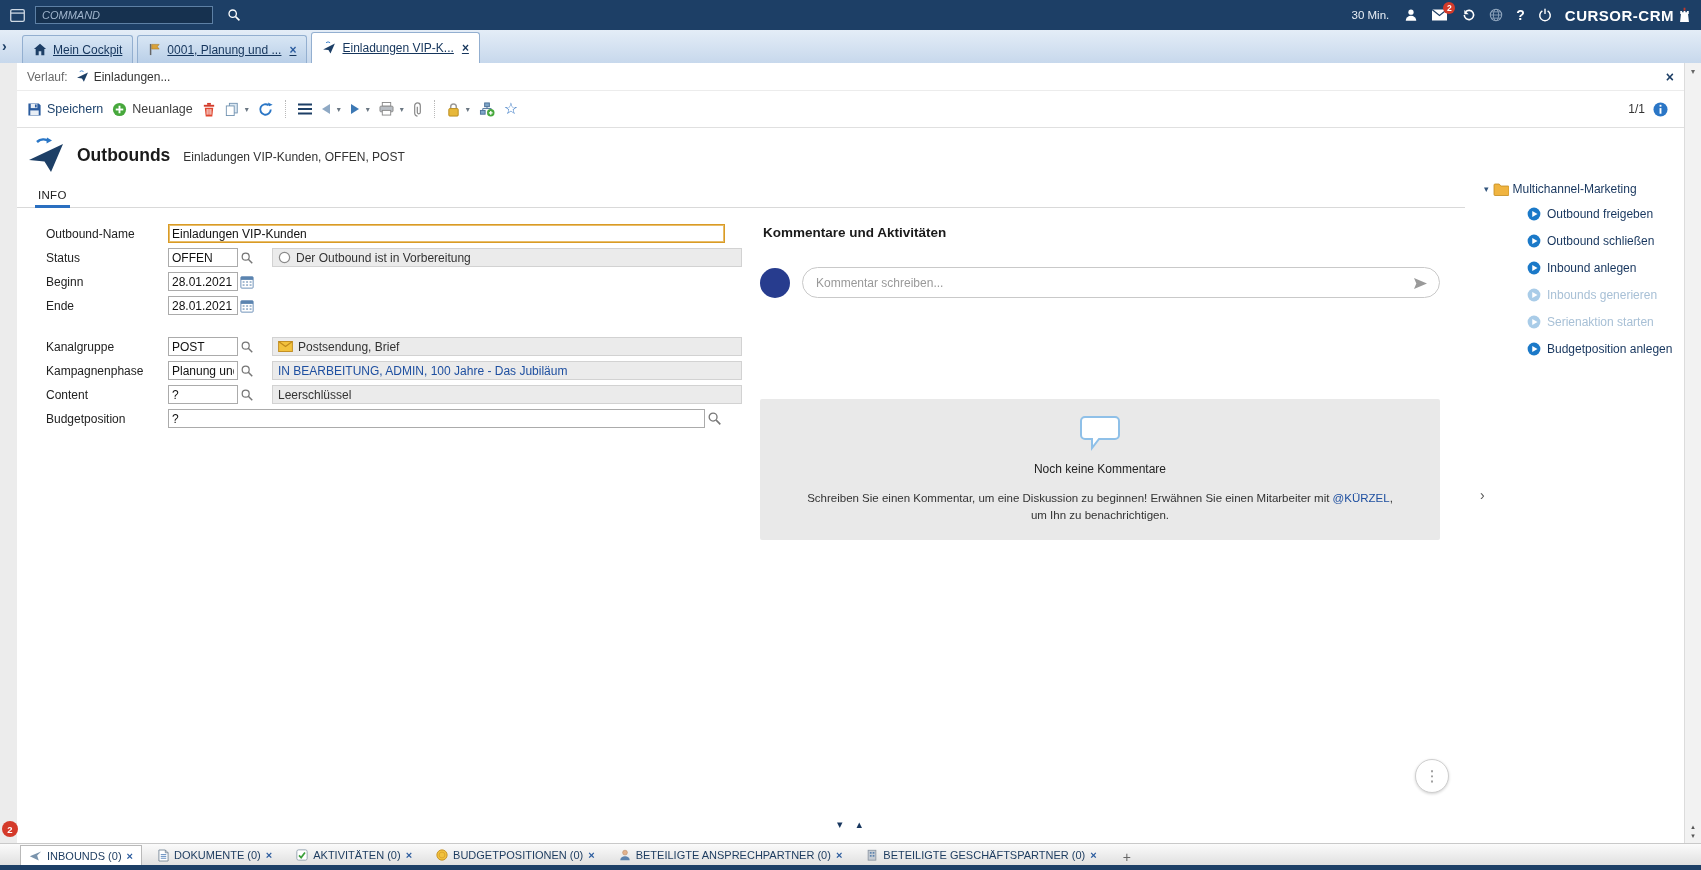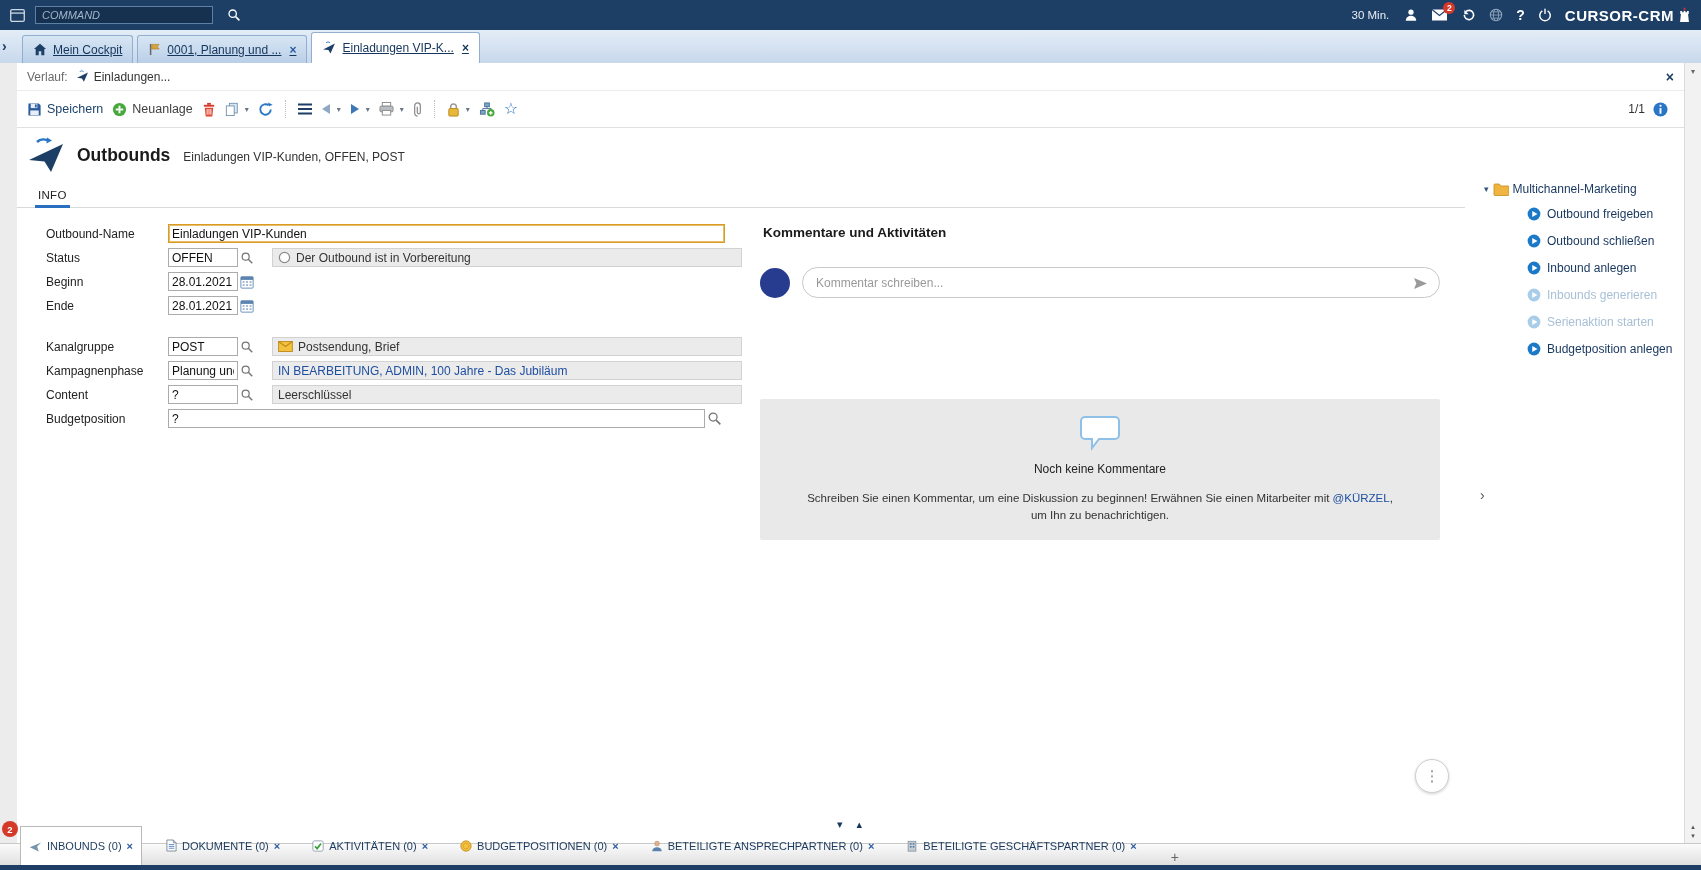--- a/index.html
+++ b/index.html
@@ -104,22 +104,22 @@
          background:#fff; border:1px solid #cfcfcf; box-shadow:0 1px 3px rgba(0,0,0,.18);
          display:flex; align-items:center; justify-content:center; color:#888; font-size:15px; cursor:pointer; }
 
   .collapse { position:absolute; left:820px; top:755px; display:flex; gap:14px; color:#17365e;
               font-size:11px; cursor:pointer; }
 
   
   .bottom-bar { position:absolute; left:0; bottom:0; width:1701px; height:27px;
                 background:linear-gradient(#fbfbfb,#e0e0e0); border-top:1px solid #c9c9c9;
                 border-bottom:5px solid #1d3f66; display:flex; align-items:flex-end; padding-left:20px; }
-  .btab { display:flex; align-items:center; gap:5px; height:39px; padding:0 8px; font-size:11px;
-          color:#1b3a5e; cursor:pointer; white-space:nowrap; margin-right:16px; }
+  .btab { display:flex; align-items:center; gap:5px; height:20px; padding:0 8px; font-size:11px;
+          color:#1b3a5e; cursor:pointer; white-space:nowrap; margin-right:8px; }
   .btab.active { background:#fff; border:1px solid #b9b9b9; border-bottom:none; }
   .bclose { color:#2a5b9e; font-weight:bold; font-size:11px; cursor:pointer; }
   .btab-add { font-size:14px; color:#666; padding:0 10px; cursor:pointer; }
 
   
   .scrollcol { position:absolute; right:0; top:63px; width:17px; height:781px; background:#f2f2f2;
                border-left:1px solid #dcdcdc; }
   .sc-top { position:absolute; top:4px; width:100%; text-align:center; font-size:8px; color:#666; cursor:pointer; }
   .sc-bot { position:absolute; bottom:4px; width:100%; text-align:center; font-size:7px; line-height:9px;
             color:#555; cursor:pointer; }

